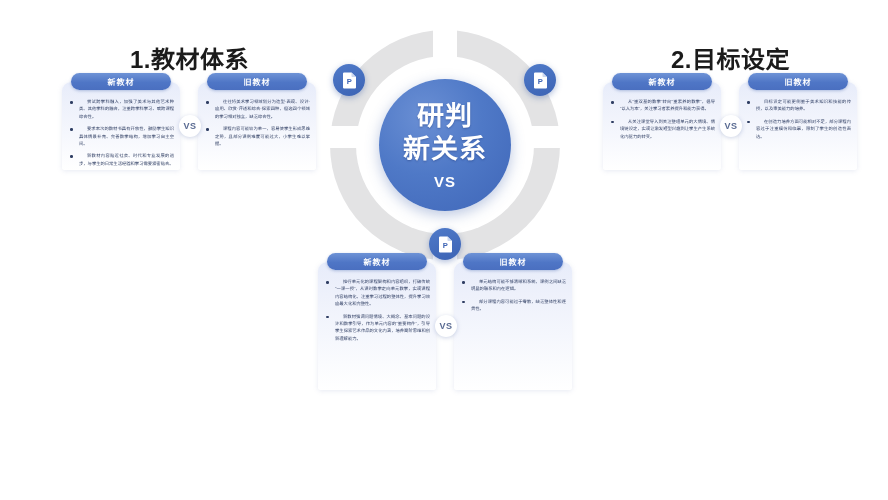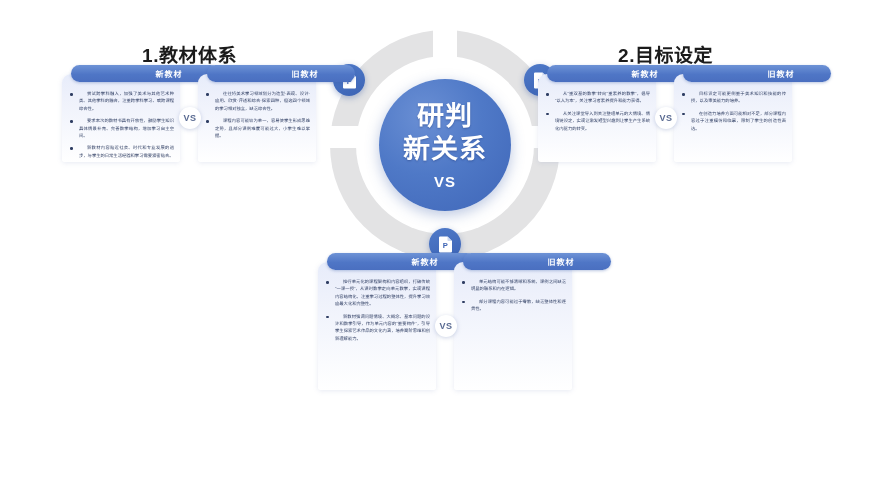--- a/index.html
+++ b/index.html
@@ -47,38 +47,38 @@
     display:flex;align-items:center;justify-content:center;
   }
   .ppt-top{left:333px;top:64px;}
   .ppt-right{left:524px;top:64px;}
   .ppt-bottom{left:429px;top:228px;}
   .ppt svg{display:block;}
 
   
   .section{position:absolute;}
   .sec-title{
-    font-size:19px;font-weight:bold;color:#1b1b1b;text-align:center;
+    font-size:24px;font-weight:bold;color:#1b1b1b;text-align:center;
     letter-spacing:.5px;margin-bottom:7px;white-space:nowrap;
   }
   .panels{position:relative;display:flex;gap:9px;}
   .panel{
     position:relative;width:118px;
     border-radius:9px 9px 3px 3px;
     background:linear-gradient(180deg,#e7ecfa 0%,#eef1fb 26%,#f5f7fd 58%,#ffffff 100%);
     box-shadow:0 1px 5px rgba(120,140,190,.18);
     padding:16px 6px 8px 6px;
     box-sizing:border-box;
   }
   .pill{
     position:absolute;left:9px;top:-9px;width:100px;height:17px;border-radius:9px;
     background:linear-gradient(180deg,#6e93d6 0%,#4f76c6 55%,#4a6fc0 100%);
     box-shadow:0 1px 3px rgba(60,95,170,.35);
     color:#ffffff;font-size:8px;font-weight:bold;letter-spacing:1px;
-    display:flex;align-items:center;justify-content:center;padding-left:48px;
+    display:flex;align-items:center;justify-content:center;
   }
   .bullets{list-style:none;margin:0;padding:0;}
   .bullets li{
     position:relative;padding-left:11px;margin-bottom:5px;
     font-size:4.3px;line-height:1.72;color:#2f3e63;text-align:justify;
     text-indent:8px;
   }
   .bullets li::before{
     content:"";position:absolute;left:2px;top:3px;
     width:2.6px;height:2.6px;border-radius:50%;background:#2f3e63;
@@ -90,21 +90,21 @@
     color:#5a6b92;font-size:9px;font-weight:bold;letter-spacing:.5px;
     z-index:4;
   }
 
   
   #sec1{left:62px;top:40px;}
   #sec1 .panels{width:255px;}
   #sec1 .panel{height:88px;}
   #sec1 .vs-badge{left:117px;top:33px;}
 
-  #sec2{left:538px;top:40px;}
+  #sec2{left:603px;top:40px;}
   #sec2 .panels{width:255px;}
   #sec2 .panel{height:88px;}
   #sec2 .vs-badge{left:117px;top:33px;}
 
   #sec3{left:318px;top:262px;}
   #sec3 .panels{width:255px;}
   #sec3 .panel{height:128px;}
   #sec3 .vs-badge{left:117px;top:53px;}
 
   #sec1 .panel:nth-child(2),#sec2 .panel:nth-child(2),#sec3 .panel:nth-child(2){

